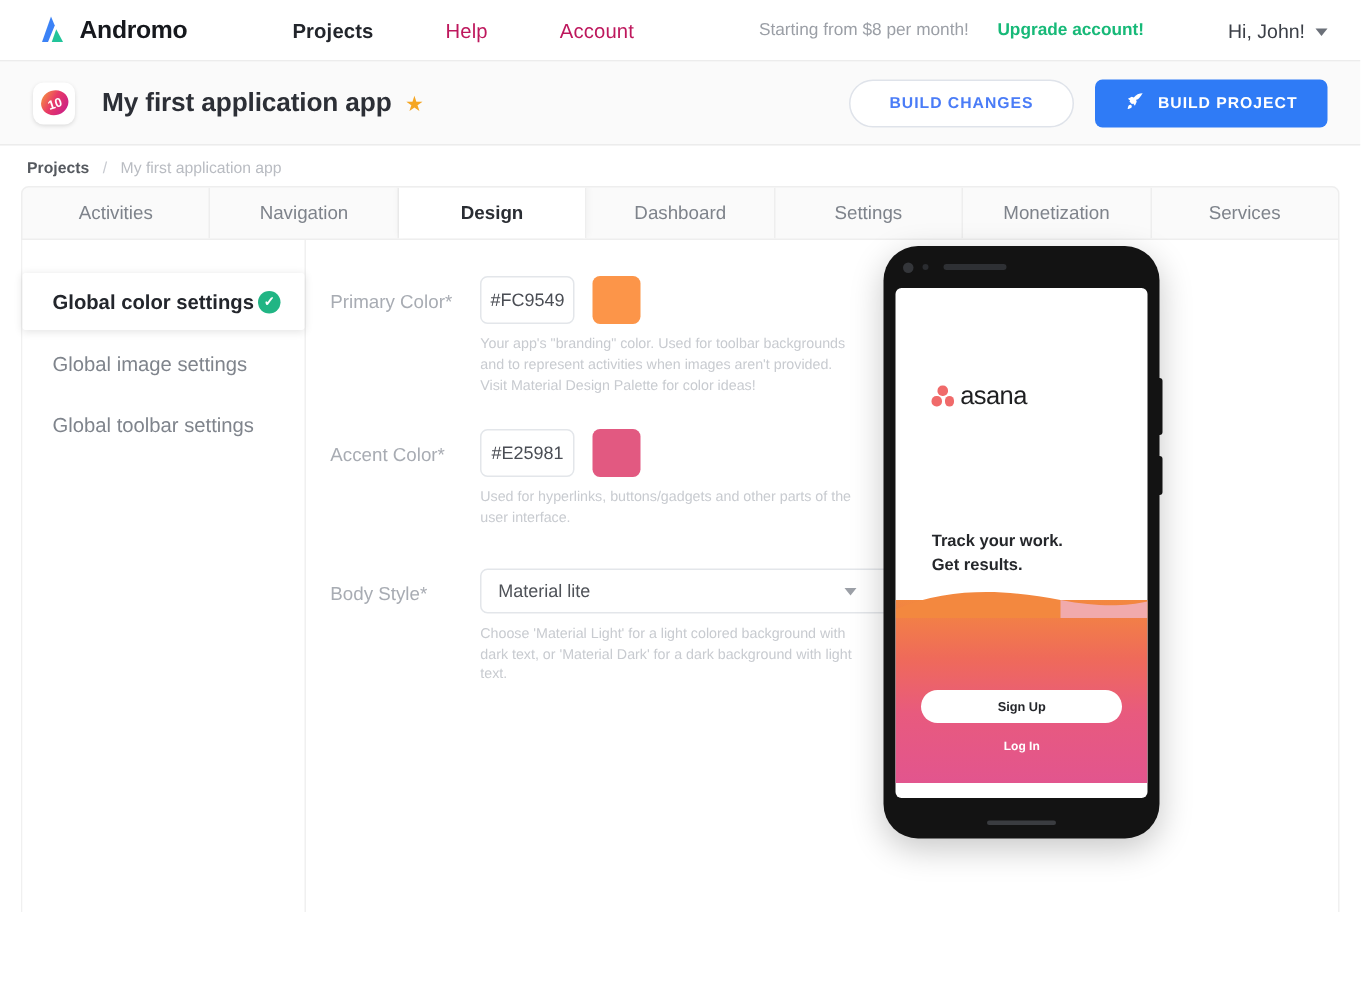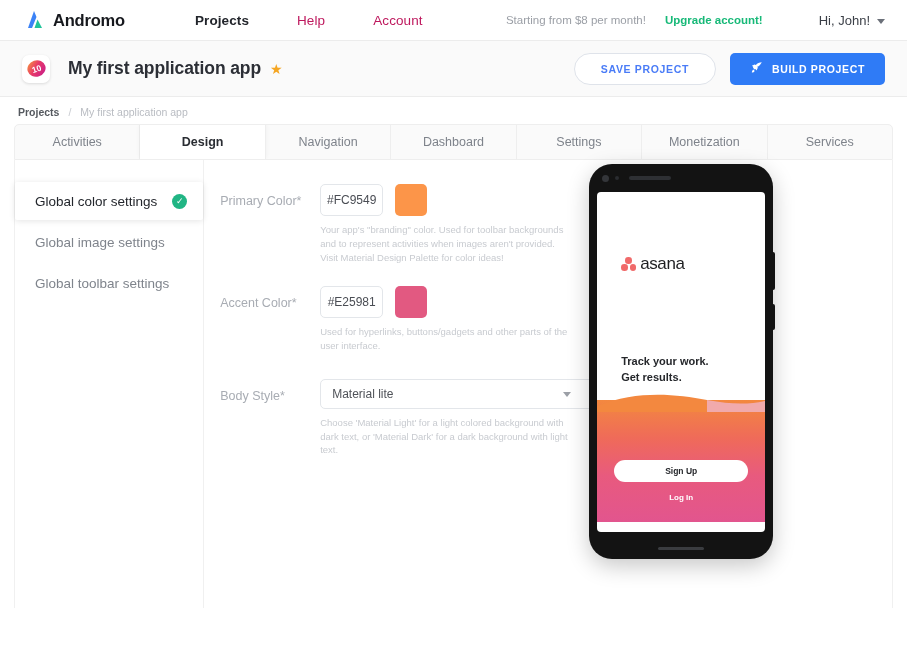--- a/index.html
+++ b/index.html
@@ -131,21 +131,21 @@
     padding-top: 22px;
     background: #fff;
   }
   .side-item {
     height: 38px; display: flex; align-items: center;
     padding: 0 16px 0 20px;
     font-size: 13.5px; color: #7f848c; cursor: pointer;
     margin-bottom: 3px;
   }
   .side-item.active {
-    background: #ffffff; color: #23262c; font-weight: normal;
+    background: #ffffff; color: #23262c; font-weight: bold;
     box-shadow: 0 1px 6px rgba(0,0,0,0.11);
     border-radius: 2px;
   }
   .check-badge {
     margin-left: auto;
     width: 15px; height: 15px; border-radius: 50%;
     background: #21b584; color: #fff;
     display: flex; align-items: center; justify-content: center;
     font-size: 9px; line-height: 1;
   }
@@ -299,43 +299,43 @@
           <stop offset="100%" stop-color="#c4198f"></stop>
         </linearGradient>
       </defs>
       <ellipse cx="10.5" cy="10.5" rx="9.2" ry="8.2" transform="rotate(-18 10.5 10.5)" fill="url(#ig)"></ellipse>
       <text x="10.5" y="14" font-size="8.5" font-weight="bold" fill="#ffffff" text-anchor="middle" font-family="Liberation Sans, sans-serif" transform="rotate(-18 10.5 10.5)">10</text>
     </svg>
   </span>
   <span class="project-title">My first application app</span>
   <span class="star-icon">★</span>
   <div class="pb-actions">
-    <button class="btn-save">SAVE PROJECT</button>
+    <button class="btn-save">BUILD CHANGES</button>
     <button class="btn-build">
       <span>
         <svg width="13" height="13" viewBox="0 0 16 16">
           <path d="M14.5 1.5c-3 0-5.5 1.3-7.3 3.4L5.6 4.4 2.4 5.9l1.8 1.4-.6.9 2.2 2.2.9-.6 1.4 1.8 1.5-3.2-.5-1.6C11.2 7 12.5 4.5 14.5 1.5z" fill="#fff"></path>
           <path d="M3.2 11.3c-.8.8-1 3-1 3s2.2-.2 3-1c.5-.5.5-1.4 0-2s-1.5-.5-2 0z" fill="#fff"></path>
         </svg>
       </span>
       <span>BUILD PROJECT</span>
     </button>
   </div>
 </div>
 
 <div class="breadcrumb">
   <span class="bc-link">Projects</span>
   <span class="bc-sep">/</span>
   <span class="bc-current">My first application app</span>
 </div>
 
 <div class="tabs">
   <div class="tab">Activities</div>
+  <div class="tab">Navigation</div>
   <div class="tab active">Design</div>
-  <div class="tab">Navigation</div>
   <div class="tab">Dashboard</div>
   <div class="tab">Settings</div>
   <div class="tab">Monetization</div>
   <div class="tab">Services</div>
 </div>
 
 <div class="content">
 
   <div class="sidebar">
     <div class="side-item active">

